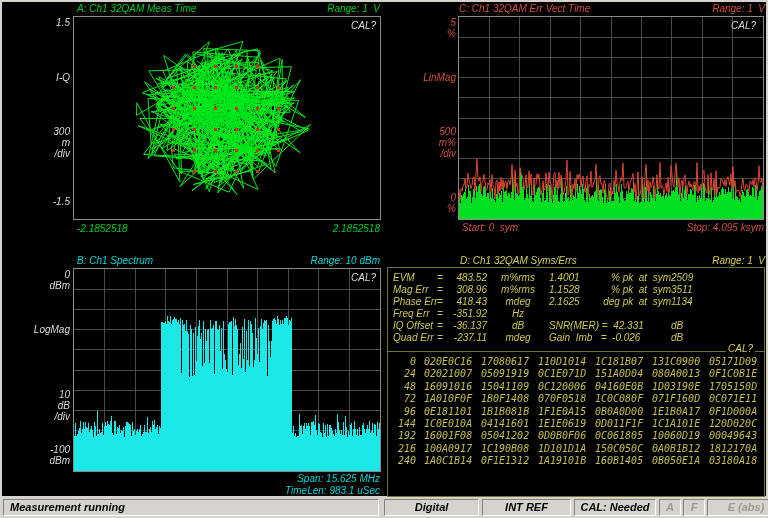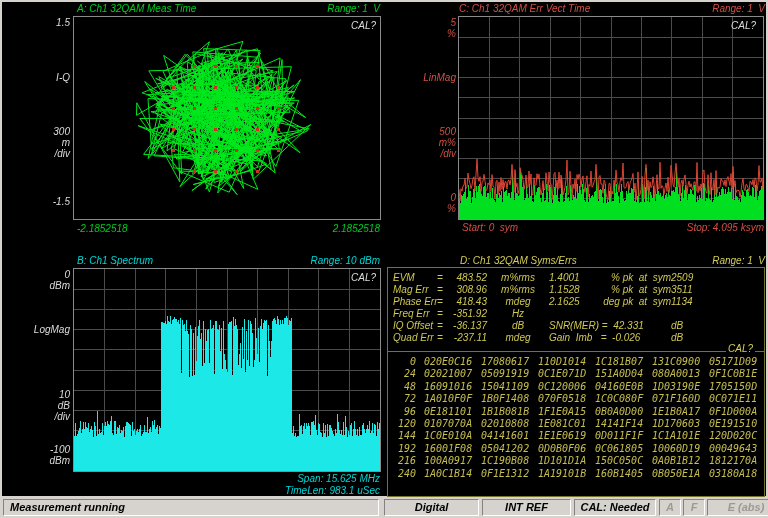--- a/index.html
+++ b/index.html
@@ -166,21 +166,20 @@
       <div class="err-row"><span class="c1">IQ Offset</span><span class="c2">=</span><span class="c3">-36.137</span><span class="c4">dB</span><span class="c5">SNR(MER) =  42.331</span><span class="c6"></span><span class="c7">dB</span></div>
       <div class="err-row"><span class="c1">Quad Err</span><span class="c2">=</span><span class="c3">-237.11</span><span class="c4">mdeg</span><span class="c5">Gain  Imb   =  -0.026</span><span class="c6"></span><span class="c7">dB</span></div>
     </div>
   <div class="t10 yellow d-cal">CAL?</div>
   <div class="d-symbox">
       <div class="sym-row"><span class="sym-idx">0</span><span class="sym-hex">020E0C16</span><span class="sym-hex">17080617</span><span class="sym-hex">110D1014</span><span class="sym-hex">1C181B07</span><span class="sym-hex">131C0900</span><span class="sym-hex">05171D09</span></div>
       <div class="sym-row"><span class="sym-idx">24</span><span class="sym-hex">02021007</span><span class="sym-hex">05091919</span><span class="sym-hex">0C1E071D</span><span class="sym-hex">151A0D04</span><span class="sym-hex">080A0013</span><span class="sym-hex">0F1C0B1E</span></div>
       <div class="sym-row"><span class="sym-idx">48</span><span class="sym-hex">16091016</span><span class="sym-hex">15041109</span><span class="sym-hex">0C120006</span><span class="sym-hex">04160E0B</span><span class="sym-hex">1D03190E</span><span class="sym-hex">1705150D</span></div>
       <div class="sym-row"><span class="sym-idx">72</span><span class="sym-hex">1A010F0F</span><span class="sym-hex">1B0F1408</span><span class="sym-hex">070F0518</span><span class="sym-hex">1C0C080F</span><span class="sym-hex">071F160D</span><span class="sym-hex">0C071E11</span></div>
       <div class="sym-row"><span class="sym-idx">96</span><span class="sym-hex">0E181101</span><span class="sym-hex">1B1B081B</span><span class="sym-hex">1F1E0A15</span><span class="sym-hex">0B0A0D00</span><span class="sym-hex">1E1B0A17</span><span class="sym-hex">0F1D000A</span></div>
-      <div class="sym-row"><span class="sym-idx">120</span><span class="sym-hex">0107070A</span><span class="sym-hex">02010808</span><span class="sym-hex">1E081C01</span><span class="sym-hex">14141F14</span><span class="sym-hex">1D170603</span><span class="sym-hex">0E191510</span></div>
       <div class="sym-row"><span class="sym-idx">144</span><span class="sym-hex">1C0E010A</span><span class="sym-hex">04141601</span><span class="sym-hex">1E1E0619</span><span class="sym-hex">0D011F1F</span><span class="sym-hex">1C1A101E</span><span class="sym-hex">120D020C</span></div>
       <div class="sym-row"><span class="sym-idx">192</span><span class="sym-hex">16001F08</span><span class="sym-hex">05041202</span><span class="sym-hex">0D0B0F06</span><span class="sym-hex">0C061805</span><span class="sym-hex">10060D19</span><span class="sym-hex">00049643</span></div>
       <div class="sym-row"><span class="sym-idx">216</span><span class="sym-hex">100A0917</span><span class="sym-hex">1C190B08</span><span class="sym-hex">1D101D1A</span><span class="sym-hex">150C050C</span><span class="sym-hex">0A0B1B12</span><span class="sym-hex">1812170A</span></div>
       <div class="sym-row"><span class="sym-idx">240</span><span class="sym-hex">1A0C1B14</span><span class="sym-hex">0F1E1312</span><span class="sym-hex">1A19101B</span><span class="sym-hex">160B1405</span><span class="sym-hex">0B050E1A</span><span class="sym-hex">03180A18</span></div>
     </div>
 
   <div class="seg left s1">Measurement running</div>
   <div class="seg s2">Digital</div>
   <div class="seg s3">INT REF</div>
   <div class="seg s4">CAL: Needed</div>

